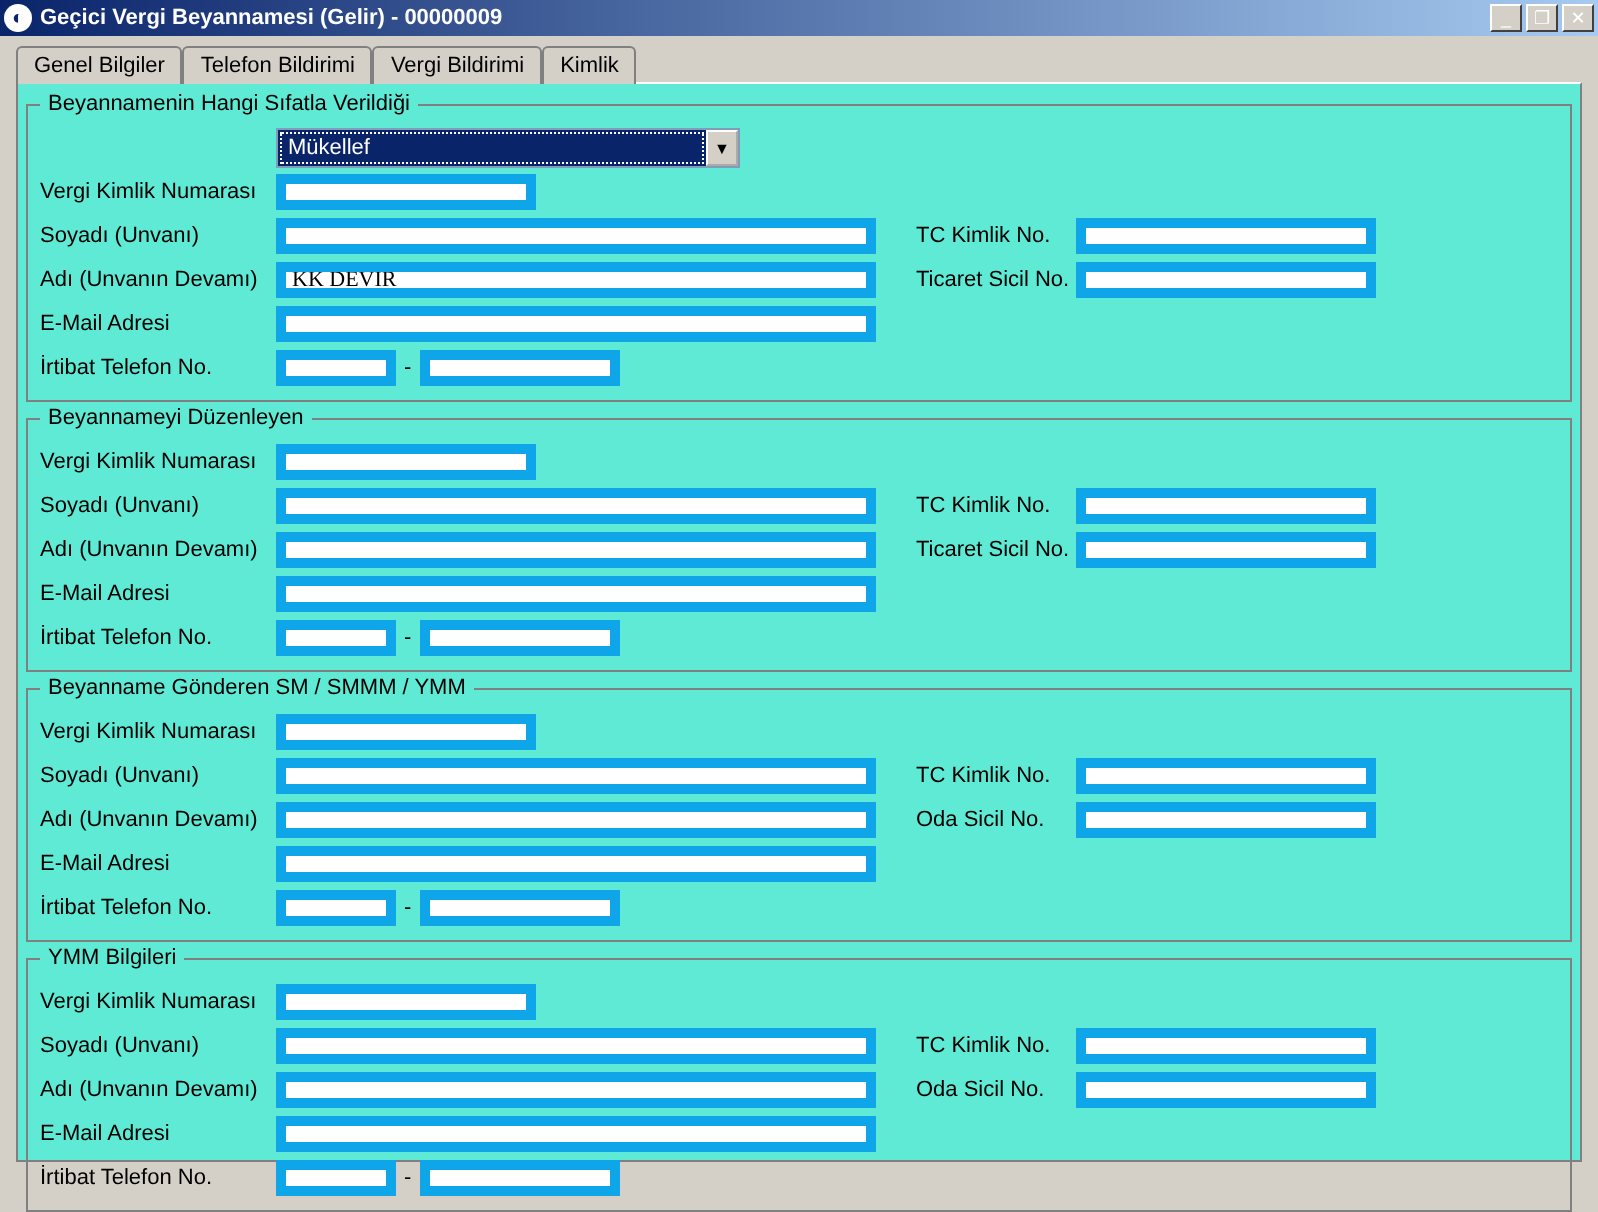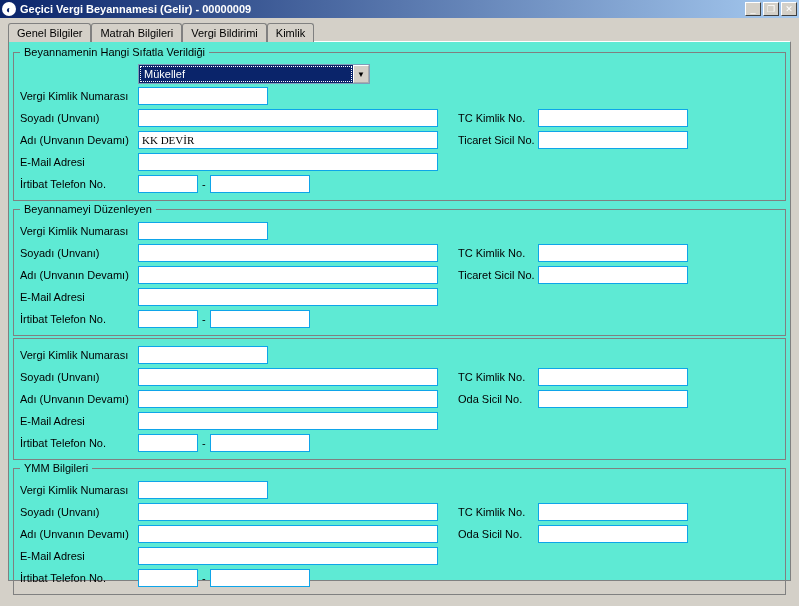--- a/index.html
+++ b/index.html
@@ -93,21 +93,21 @@
 .label {
   width: 118px;
   flex-shrink: 0;
 }
 .label2 {
   width: 80px;
   margin-left: 20px;
   flex-shrink: 0;
 }
 input[type=text] {
-  border: 1px solid #0ea5e9;
+  border: 5px solid #0ea5e9;
   background: #fff;
   height: 18px;
   padding: 1px 3px;
   font-family: Tahoma;
   font-size: 11px;
 }
 .dropdown {
   display: inline-flex;
   align-items: center;
   background: #0a246a;
@@ -146,21 +146,21 @@
   <div class="titlebar-buttons">
     <div class="titlebar-btn">_</div>
     <div class="titlebar-btn">❐</div>
     <div class="titlebar-btn">✕</div>
   </div>
 </div>
 
 <div class="content">
   <div class="tabs">
     <div class="tab">Genel Bilgiler</div>
-    <div class="tab">Matrah Bilgileri</div>
+    <div class="tab">Telefon Bildirimi</div>
     <div class="tab">Vergi Bildirimi</div>
     <div class="tab">Kimlik</div>
   </div>
 
   <div class="tab-panel">
 
     <fieldset>
       <legend>Beyannamenin Hangi Sıfatla Verildiği</legend>
       <div class="row">
         <span class="label"></span>
@@ -221,20 +221,21 @@
       </div>
       <div class="row">
         <span class="label">İrtibat Telefon No.</span>
         <input type="text" class="w60" value="" style="">
         <span class="phone-sep">-</span>
         <input type="text" class="w100" value="" style="">
       </div>
     </fieldset>
 
     <fieldset>
+      <legend>Beyanname Gönderen SM / SMMM / YMM</legend>
       <div class="row">
         <span class="label">Vergi Kimlik Numarası</span>
         <input type="text" class="w130" value="" style="">
       </div>
       <div class="row">
         <span class="label">Soyadı (Unvanı)</span>
         <input type="text" class="w300" value="" style="">
         <span class="label2">TC Kimlik No.</span>
         <input type="text" class="w150" value="" style="">
       </div>

